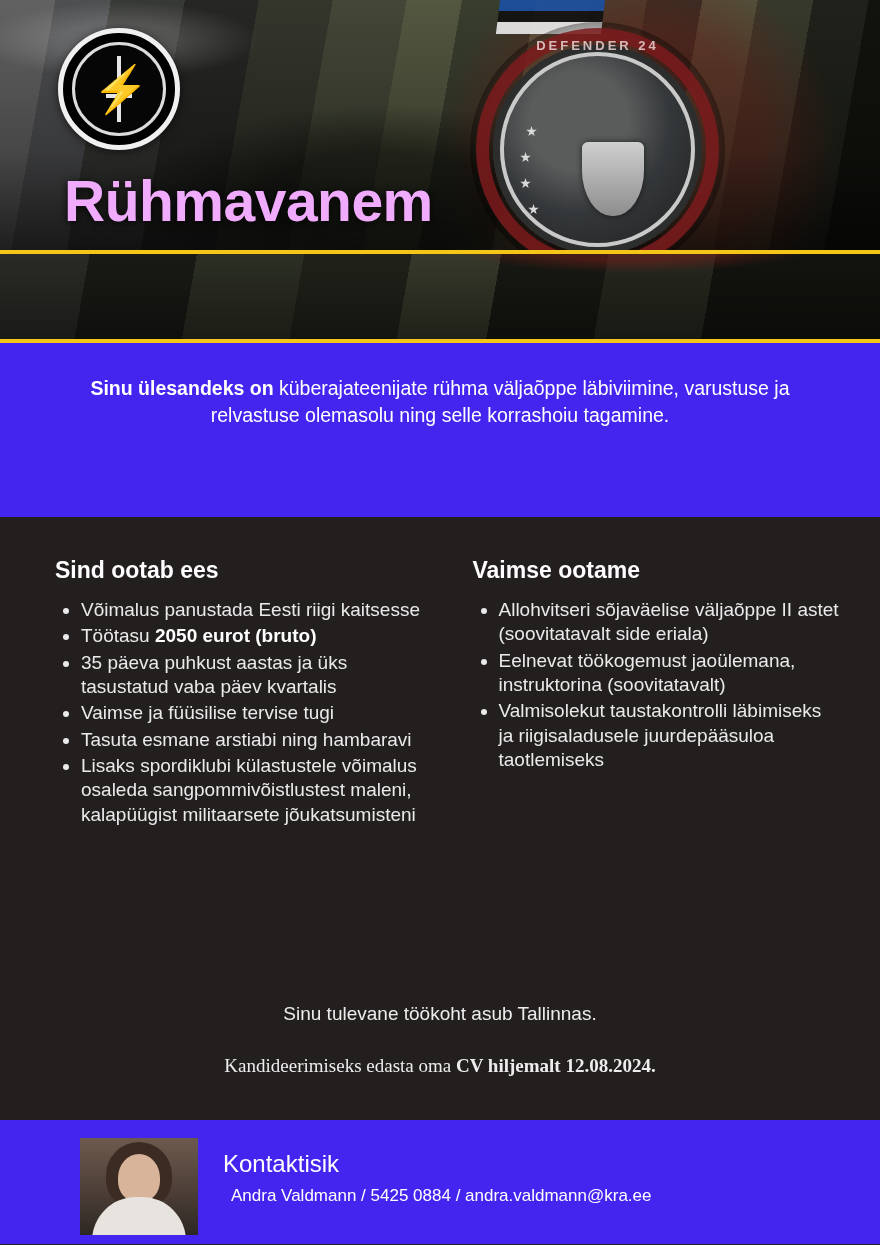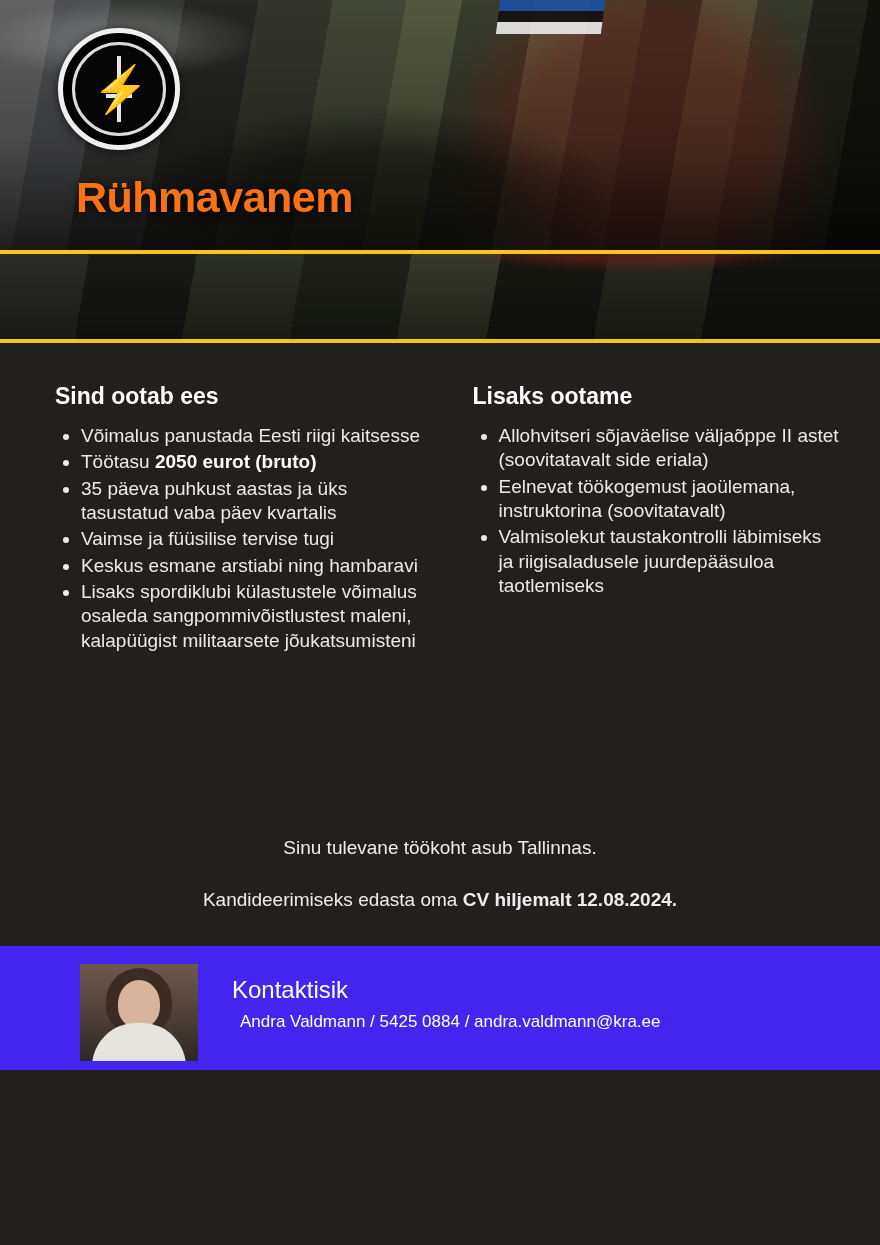--- a/index.html
+++ b/index.html
@@ -169,24 +169,24 @@
     bottom: 12px;
     z-index: 4;
   }
   .hero-sub {
     color: #ffffff;
     font-size: 21px;
     margin: 0 0 2px 4px;
     text-shadow: 0 1px 4px rgba(0,0,0,0.8);
   }
   .hero-title {
-    color: #f97316;
-    font-size: 43px;
+    color: #f0abfc;
+    font-size: 57px;
     font-weight: bold;
-    margin: 16px;
+    margin: 4px;
     letter-spacing: -0.5px;
     text-shadow: 0 2px 8px rgba(0,0,0,0.85);
   }
 
   .gold-rule {
     width: 880px;
     height: 4px;
     background: #f5c518;
   }
   .hero-band {
@@ -271,33 +271,33 @@
     bottom: 25px;
     text-align: center;
     color: #ededed;
   }
   .footer-note .loc {
     font-size: 19px;
     margin: 0 0 28px 0;
   }
   .footer-note .apply {
     font-size: 19px;
-    margin: 8px;
+    margin: 16px;
     line-height: 1.35;
+    font-family: Liberation Serif, serif;
   }
   .footer-note .apply strong { font-weight: bold; }
 
   
   .contact {
     position: relative;
     background: #4425f0;
     height: 124px;
     display: flex;
     align-items: center;
-    padding-left: 9px;
   }
   .contact-photo {
     position: absolute;
     left: 80px;
     top: 18px;
     width: 118px;
     height: 97px;
     overflow: hidden;
     background: linear-gradient(180deg, #6d5a4d 0%, #4d3f37 55%, #2d2723 100%);
   }
@@ -344,54 +344,71 @@
 </style>
 </head>
 <body>
 
 <div class="poster">
 
   <div class="hero">
     <div class="hero-bg"></div>
     <div class="hero-flag"></div>
 
+    <div class="patch">
+      <div class="patch-ring"></div>
+      <div class="patch-inner">
+        <div class="patch-shield"></div>
+        <div class="patch-star" style="left:22px;top:70px;"></div>
+        <div class="patch-star" style="left:16px;top:96px;"></div>
+        <div class="patch-star" style="left:16px;top:122px;"></div>
+        <div class="patch-star" style="left:24px;top:148px;"></div>
+      </div>
+      <div class="patch-text-top">DEFENDER 24</div>
+
+    </div>
 
     <div class="emblem">
       <div class="emblem-inner">
         <div class="emblem-sword"></div>
         <div class="emblem-bolt">⚡</div>
       </div>
     </div>
 
     <div class="hero-text">
       <h1 class="hero-title">Rühmavanem</h1>
     </div>
   </div>
 
   <div class="gold-rule"></div>
   <div class="hero-band"></div>
   <div class="gold-rule"></div>
 
+  <div class="task">
+    <p>
+      <strong>Sinu ülesandeks on</strong><span> küberajateenijate rühma väljaõppe läbiviimine, varustuse ja relvastuse olemasolu ning selle korrashoiu tagamine.</span>
+    </p>
+  </div>
 
   <div class="body">
     <div class="cols">
       <div class="col col-left">
         <h2>Sind ootab ees</h2>
         <ul>
           <li><span>Võimalus panustada Eesti riigi kaitsesse</span></li>
           <li><span>Töötasu </span><strong>2050 eurot (bruto)</strong></li>
           <li><span>35 päeva puhkust aastas ja üks tasustatud vaba päev kvartalis</span></li>
           <li><span>Vaimse ja füüsilise tervise tugi</span></li>
-          <li><span>Keskus esmane arstiabi ning hambaravi</span></li>
+          <li><span>Tasuta esmane arstiabi ning hambaravi</span></li>
           <li><span>Lisaks spordiklubi külastustele võimalus osaleda sangpommivõistlustest maleni, kalapüügist militaarsete jõukatsumisteni</span></li>
         </ul>
       </div>
 
       <div class="col col-right">
-        <h2>Lisaks ootame</h2>
+        <h2>Vaimse ootame</h2>
         <ul>
           <li><span>Allohvitseri sõjaväelise väljaõppe II astet (soovitatavalt side eriala)</span></li>
           <li><span>Eelnevat töökogemust jaoülemana, instruktorina (soovitatavalt)</span></li>
           <li><span>Valmisolekut taustakontrolli läbimiseks ja riigisaladusele juurdepääsuloa taotlemiseks</span></li>
         </ul>
       </div>
     </div>
 
     <div class="footer-note">
       <p class="loc">Sinu tulevane töökoht asub Tallinnas.</p>

